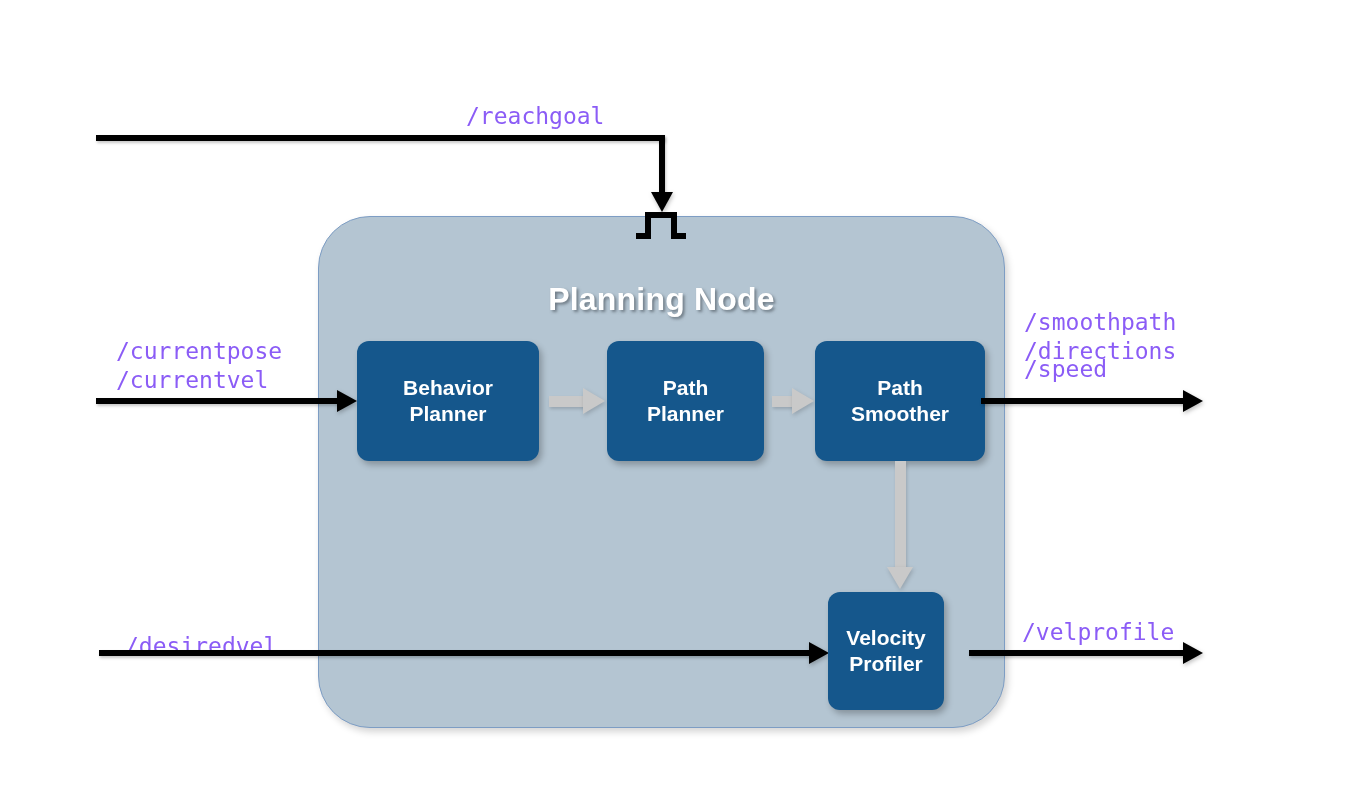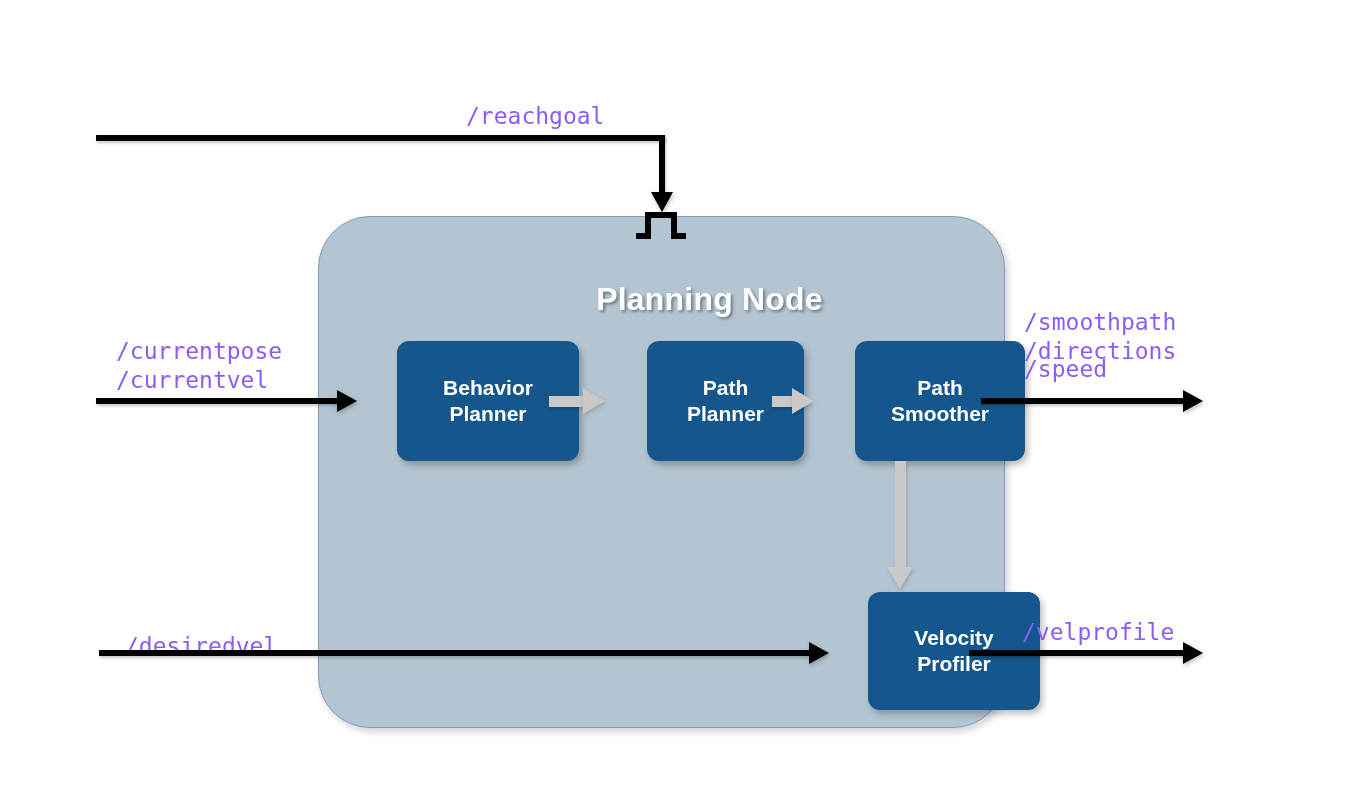--- a/index.html
+++ b/index.html
@@ -35,44 +35,42 @@
     position: absolute;
     left: 318px;
     top: 281px;
     width: 687px;
     text-align: center;
     font-size: 32px;
     font-weight: bold;
     color: #ffffff;
     text-shadow: 2px 2px 3px rgba(90,100,110,0.75);
     letter-spacing: 0.2px;
-    padding-left: 48px;
   }
 
   
   .proc-box {
     position: absolute;
     background: #15578c;
     border-radius: 12px;
     box-shadow: 3px 4px 6px rgba(0,0,0,0.25);
     color: #ffffff;
     font-size: 21px;
     font-weight: bold;
     line-height: 1.25;
     display: flex;
     align-items: center;
     justify-content: center;
     text-align: center;
     box-sizing: border-box;
-    margin-left: 40px;
   }
   #box-behavior { left: 357px; top: 341px; width: 182px; height: 120px; }
   #box-pathplanner { left: 607px; top: 341px; width: 157px; height: 120px; }
   #box-pathsmoother { left: 815px; top: 341px; width: 170px; height: 120px; }
-  #box-velocity { left: 828px; top: 592px; width: 172px; height: 118px; }
+  #box-velocity { left: 828px; top: 592px; width: 116px; height: 118px; }
 
   
   .blk-line {
     position: absolute;
     background: #000000;
     box-shadow: 1px 2px 3px rgba(0,0,0,0.22);
   }
   .blk-h { height: 6px; }
   .blk-v { width: 6px; }
   .blk-arrow-r {

